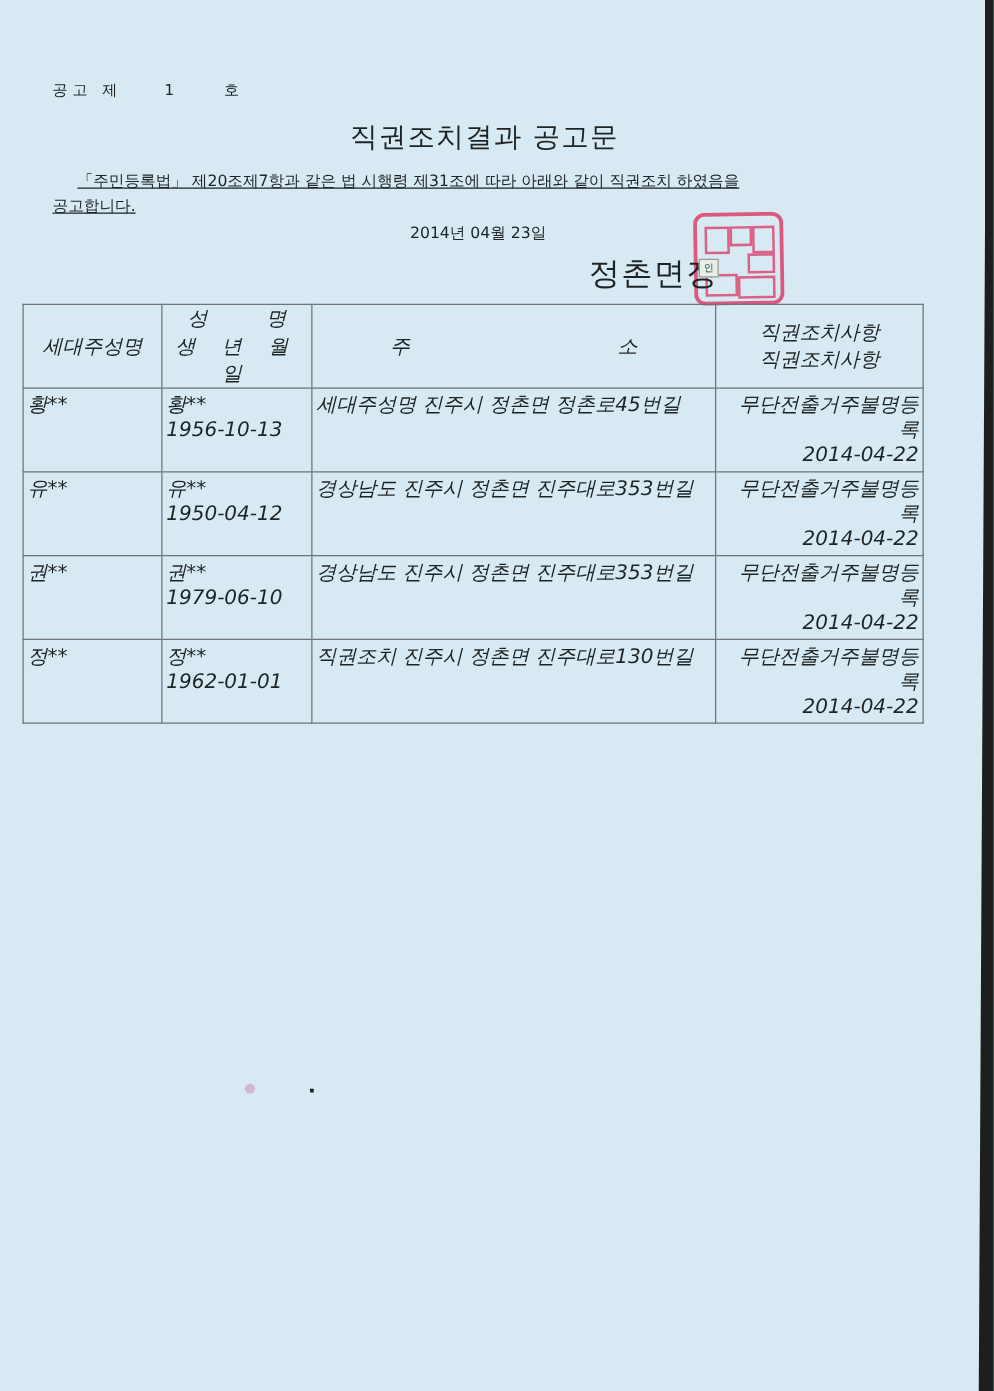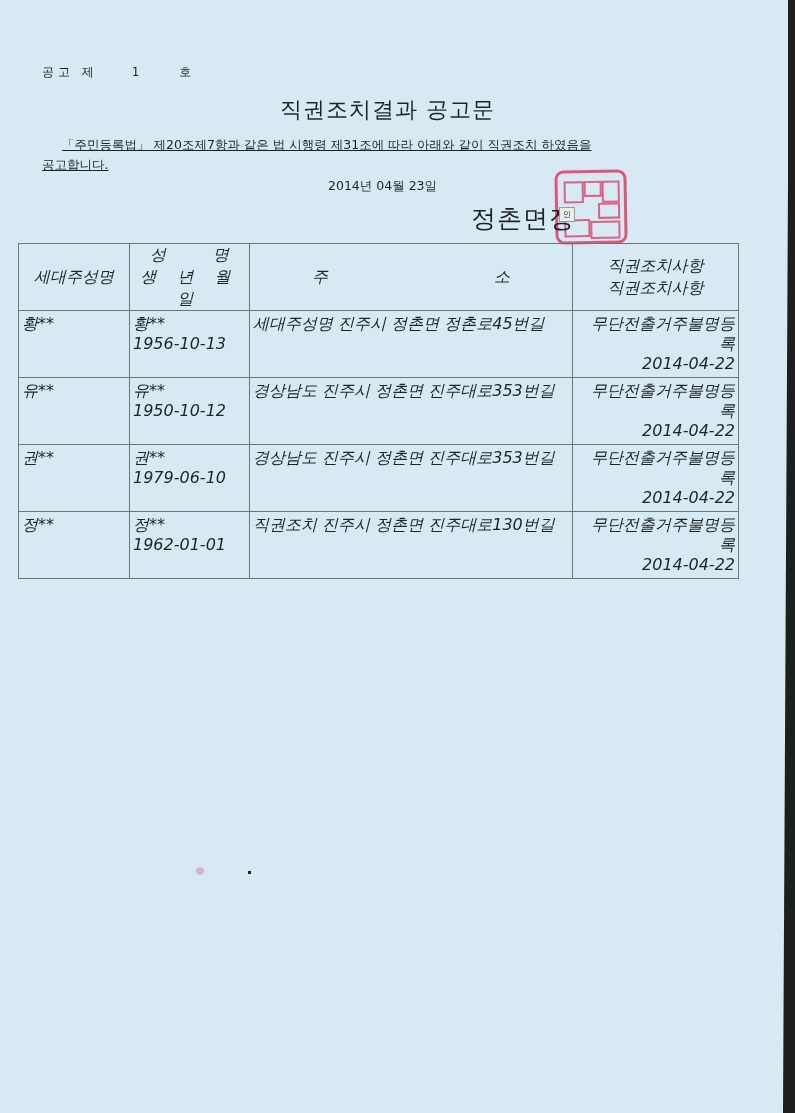--- a/index.html
+++ b/index.html
@@ -138,21 +138,21 @@
             </div>
           </td>
       </tr>
       <tr class="data">
         <td>
             <div class="cell">유**</div>
           </td>
         <td>
             <div class="cell">
               <div>유**</div>
-              <div>1950-10-12</div>
+              <div>1950-04-12</div>
             </div>
           </td>
         <td>
             <div class="cell">경상남도 진주시 정촌면 진주대로353번길</div>
           </td>
         <td class="c4">
             <div class="cell">
               <div>무단전출거주불명등록</div>
               <div>2014-04-22</div>
             </div>

